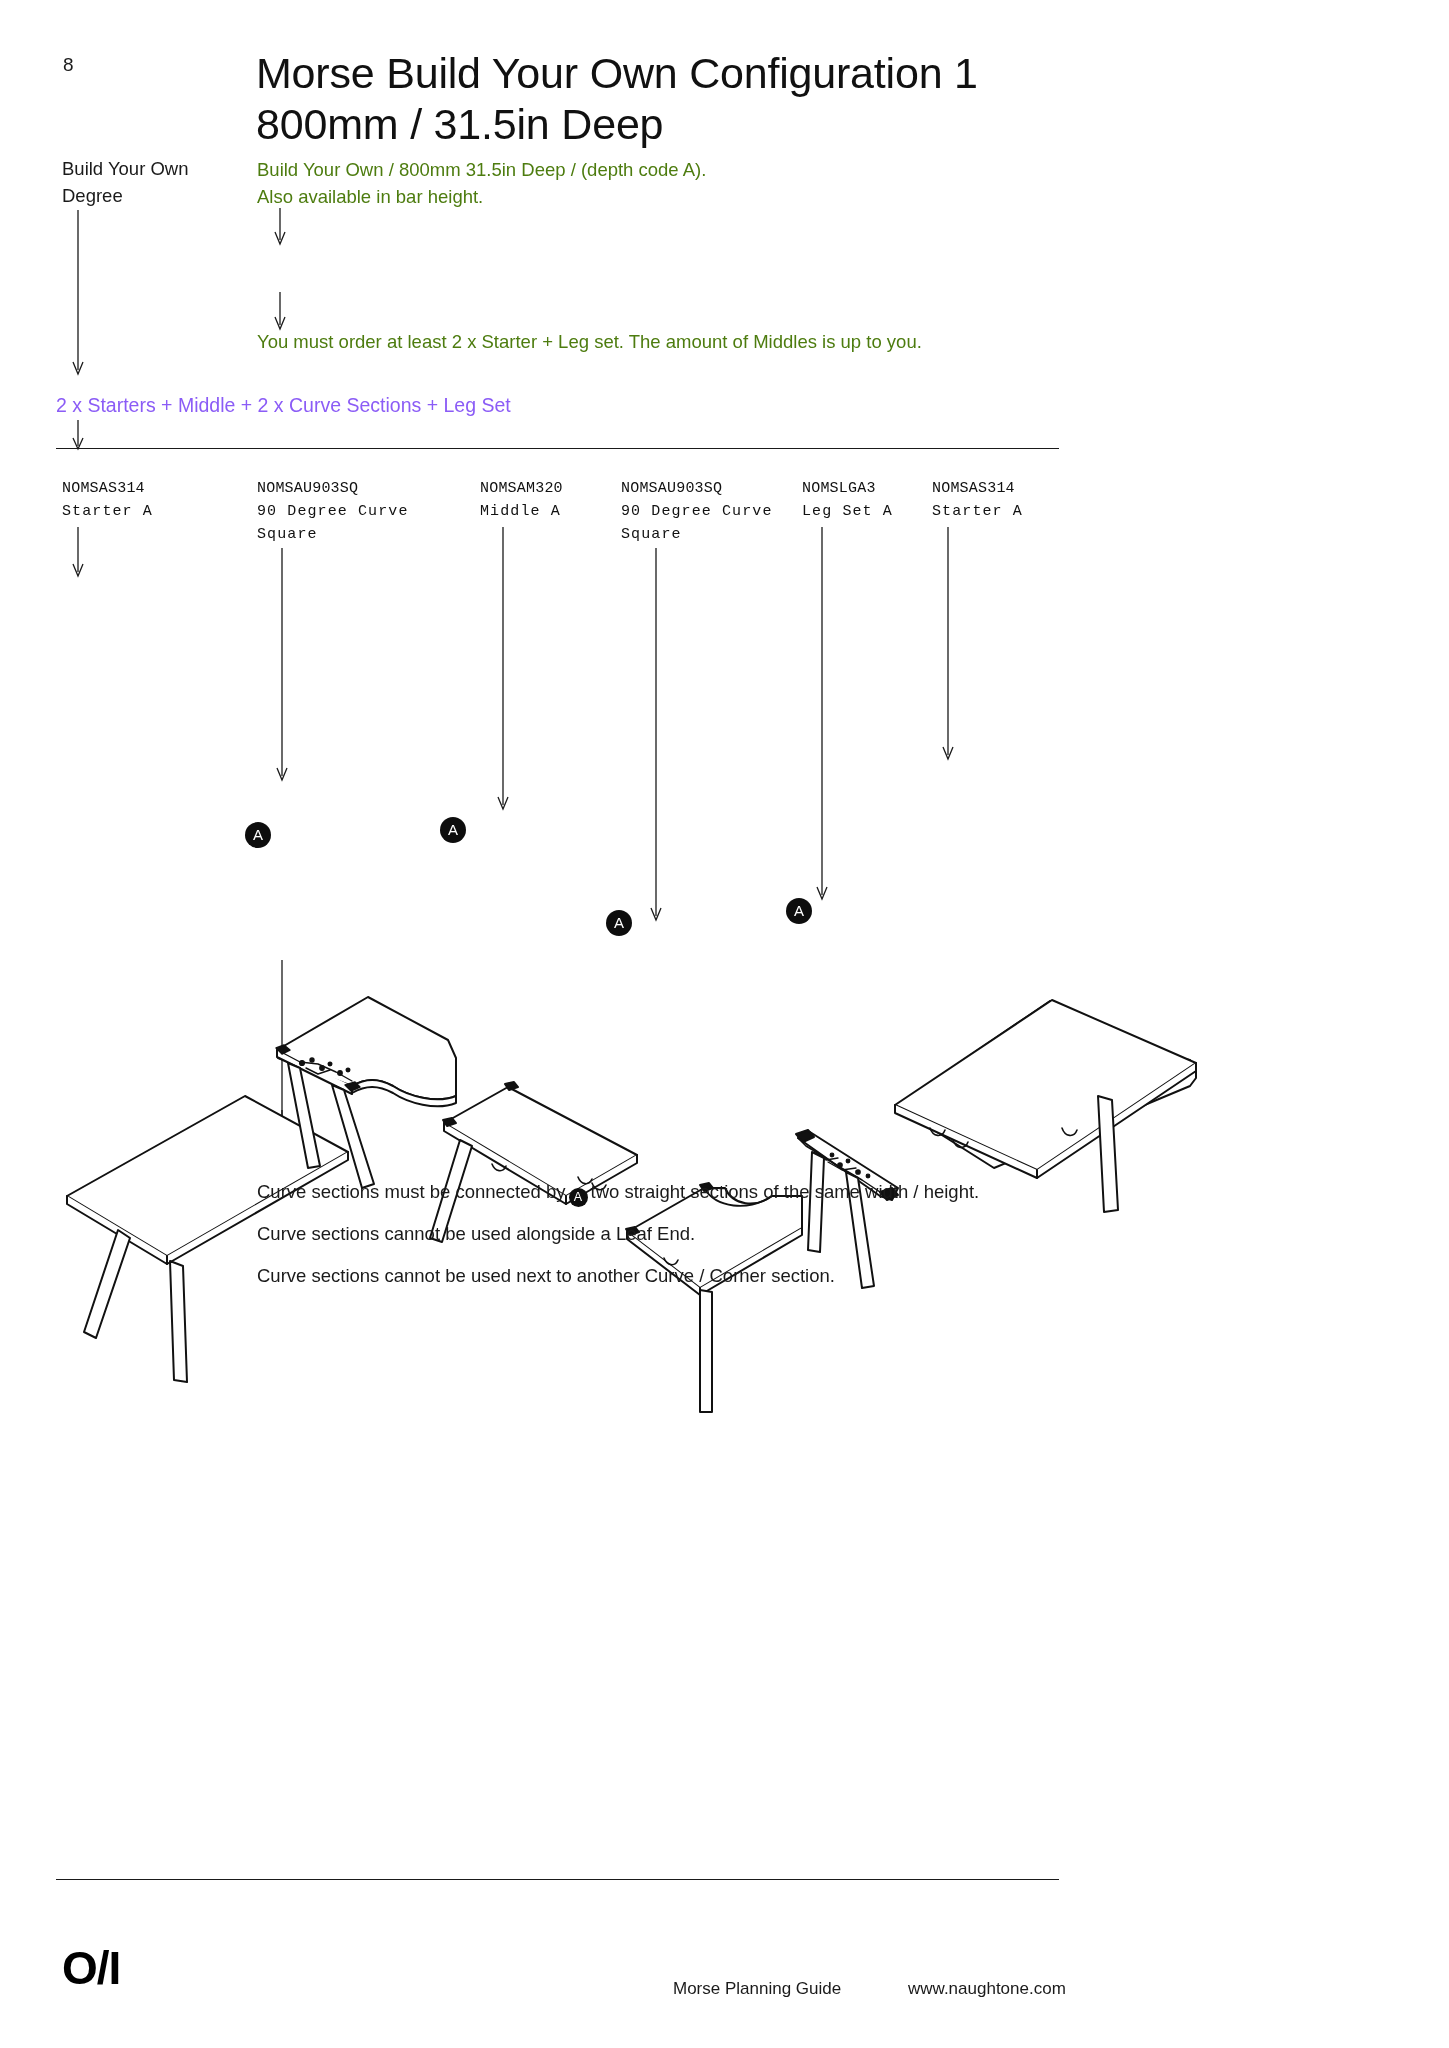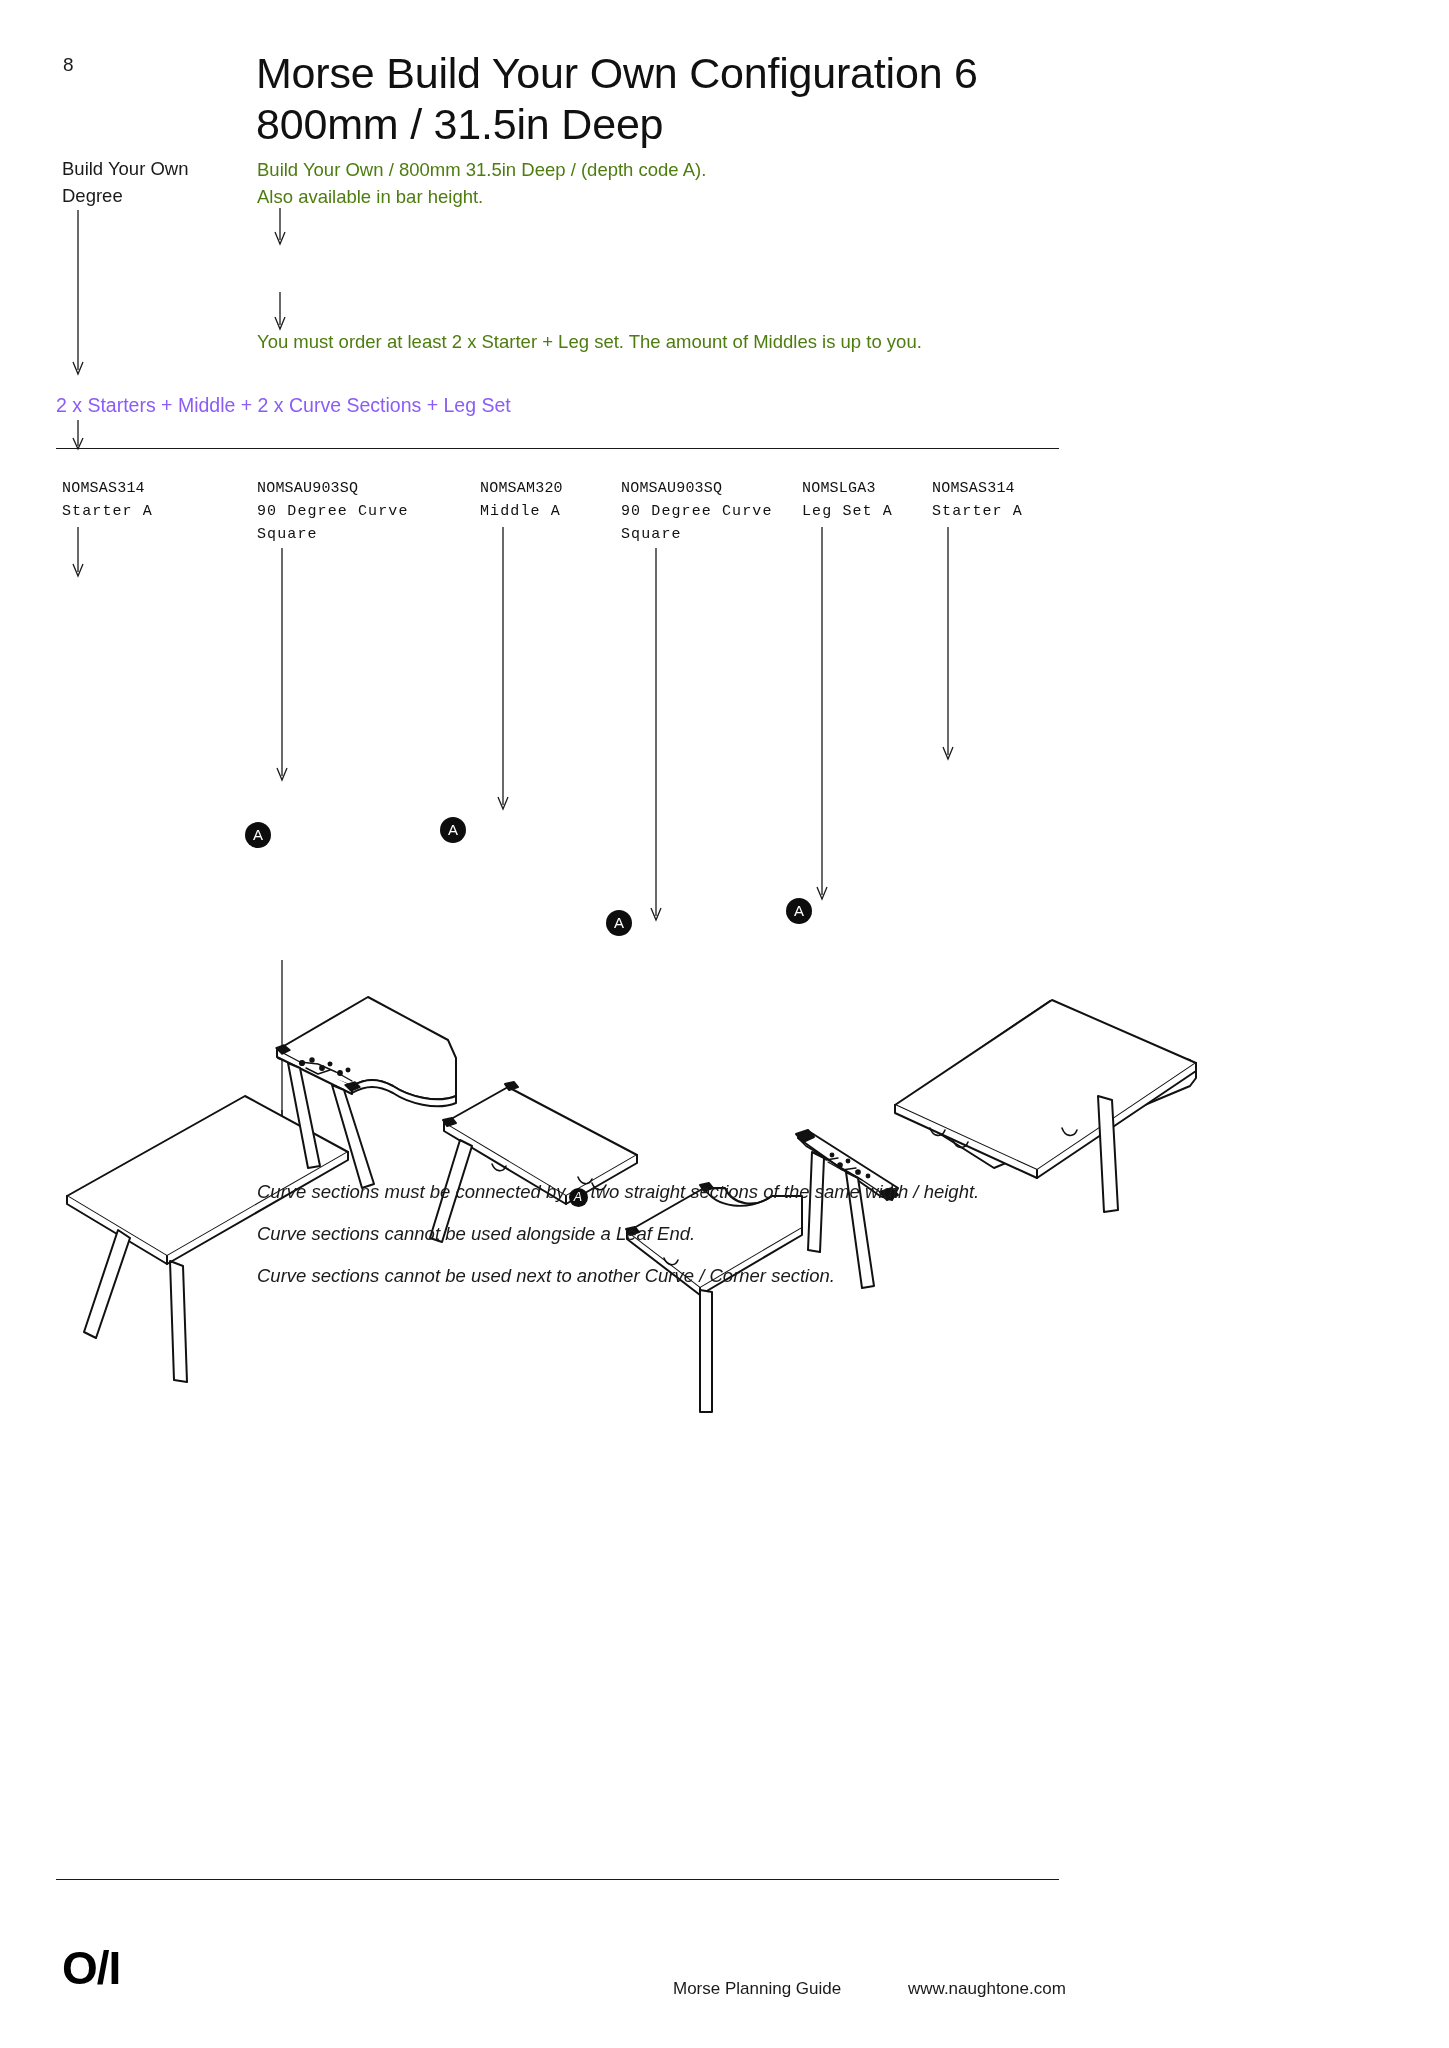--- a/index.html
+++ b/index.html
@@ -65,21 +65,20 @@
   }
   .code-col .sku{display:block;}
   .code-col .desc{display:block;letter-spacing:1.1px;}
   .code-col .desc2{display:block;letter-spacing:1.1px;}
 
   
   .note{
     position:absolute;left:257px;
     font-size:18.5px;line-height:1.45;color:#1a1a1a;
     white-space:nowrap;
-    font-style:italic;
   }
   #note1{top:1179px;}
   #note2{top:1221px;}
   #note3{top:1263px;}
 
   .badge-inline{
     display:inline-block;width:19px;height:19px;border-radius:50%;
     background:#0d0d0d;color:#fff;
     font-size:12.5px;line-height:19px;text-align:center;
     vertical-align:-3px;margin:0 3px;font-family:"Liberation Sans",sans-serif;
@@ -111,21 +110,21 @@
   #footer-url{left:908px;}
 </style>
 </head>
 <body>
 
 <div class="page">
 
   <div class="page-number">8</div>
 
   <div class="title">
-    <span>Morse Build Your Own Configuration 6</span>
+    <span>Morse Build Your Own Configuration 1</span>
     <span>800mm / 31.5in Deep</span>
   </div>
 
   <div class="side-label">
     <span>Build Your Own</span>
     <span>Degree</span>
   </div>
 
   <div class="para" id="para1">
     <span>Build Your Own / 800mm 31.5in Deep / (depth code A).</span>

